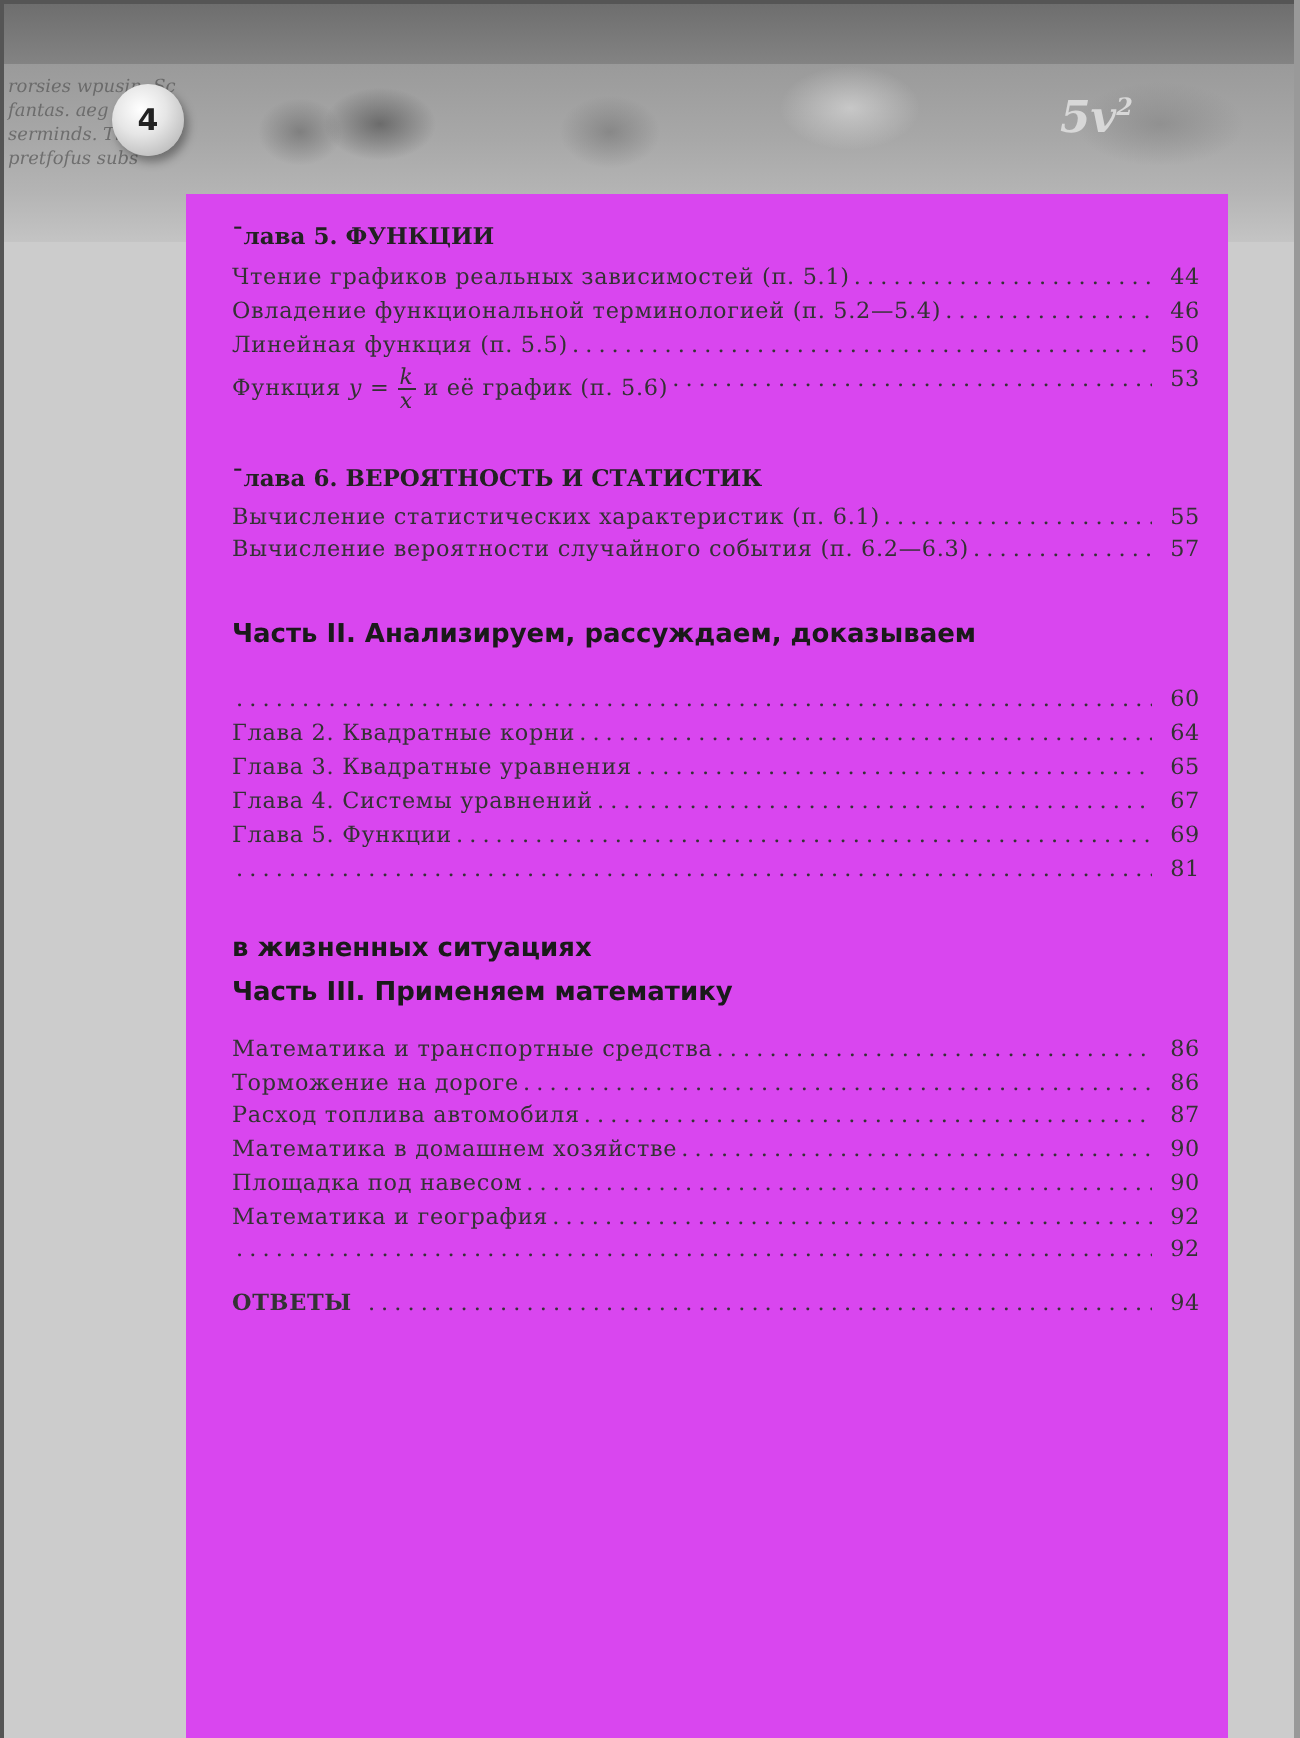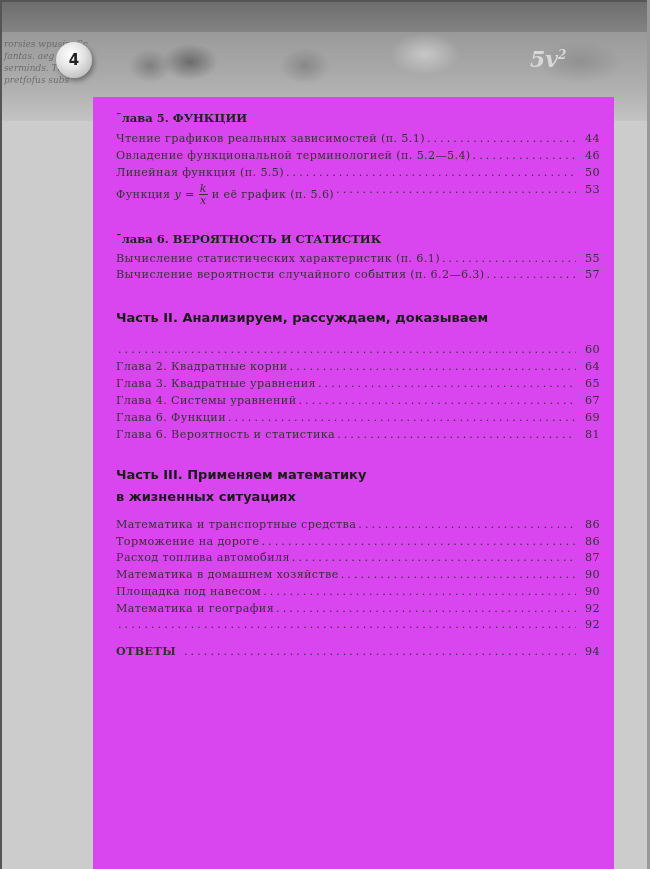--- a/index.html
+++ b/index.html
@@ -108,33 +108,32 @@
       <span class="label">Глава 3. Квадратные уравнения</span>
       <span class="dots"></span>
       <span class="pg">65</span>
     </div>
     <div class="row" style="top:297px;">
       <span class="label">Глава 4. Системы уравнений</span>
       <span class="dots"></span>
       <span class="pg">67</span>
     </div>
     <div class="row" style="top:314px;">
-      <span class="label">Глава 6. Функции</span>
+      <span class="label">Глава 5. Функции</span>
       <span class="dots"></span>
       <span class="pg">69</span>
     </div>
     <div class="row" style="top:331px;">
-      <span class="label">Глава 6. Вероятность и статистика</span>
       <span class="dots"></span>
       <span class="pg">81</span>
     </div>
 
     <div class="part-head" style="top:367px;">
+      <div>в жизненных ситуациях</div>
       <div>Часть III. Применяем математику</div>
-      <div>в жизненных ситуациях</div>
     </div>
     <div class="row" style="top:421px;">
       <span class="label">Математика и транспортные средства</span>
       <span class="dots"></span>
       <span class="pg">86</span>
     </div>
     <div class="row" style="top:438px;">
       <span class="label">Торможение на дороге</span>
       <span class="dots"></span>
       <span class="pg">86</span>

